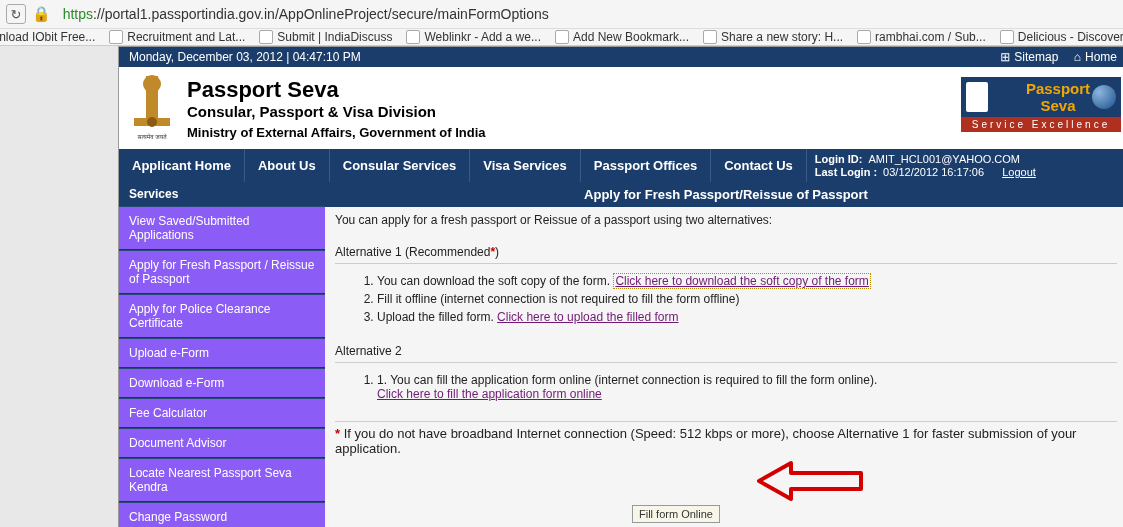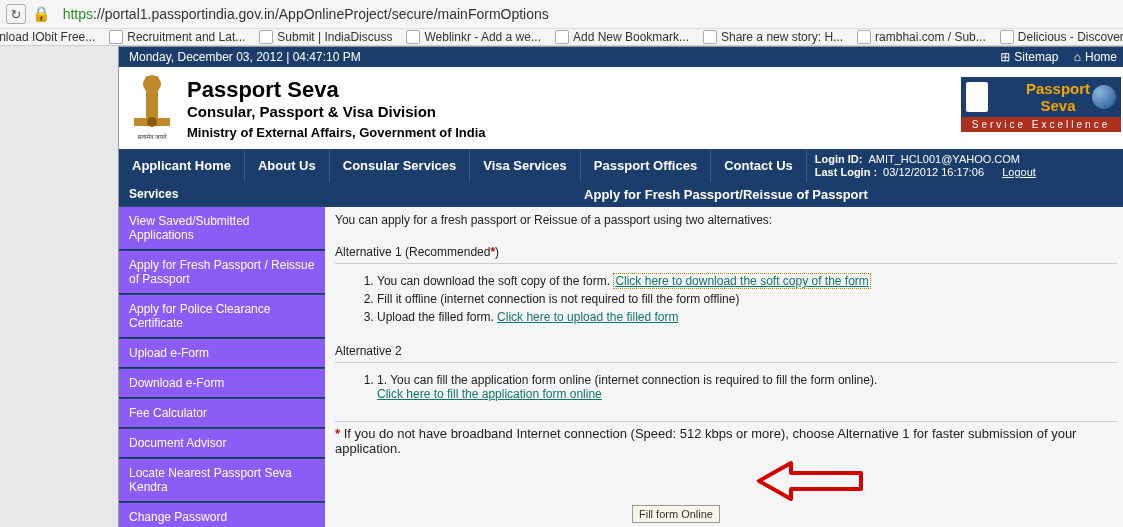--- a/index.html
+++ b/index.html
@@ -38,21 +38,21 @@
   .sidebar { width:206px;}
   .sb-header { background:#1b3d6b; color:#fff; font-weight:bold; padding:5px 10px; font-size:12px;}
   .sb-item { background:#8b5cf6; border-top:1px solid #264a73; border-bottom:1px solid #18355a; color:#fff; font-size:12px; padding:7px 10px; cursor:pointer;}
   .main { flex:1; background:#f5f5f5;}
   .main-header { background:#1b3d6b; color:#fff; font-weight:bold; text-align:center; padding:5px; font-size:13px;}
   .main-body { padding:6px 10px; font-size:12px; color:#222;}
   .star { color:#cc0000; font-weight:bold;}
   .section-title { margin-top:14px; padding:4px 0; border-bottom:1px solid #ccc;}
   ol { margin-left:42px; margin-top:8px; margin-bottom:4px;}
   ol li { padding:2px 0;}
-  .lnk { color:#0f766e; text-decoration:underline; cursor:pointer;}
+  .lnk { color:#701a75; text-decoration:underline; cursor:pointer;}
   .boxed { border:1px dotted #b58a00; padding:0 1px;}
   .footnote { margin-top:18px; border-top:1px solid #ccc; padding-top:4px; font-size:13px;}
   .tooltip-box { position:absolute; left:513px; top:458px; background:#f8f6e9; border:1px solid #999; padding:2px 6px; font-size:11px; color:#333;}
   .arrow-svg { position:absolute; left:632px; top:414px; }
   .page-rel { position:relative;}
 </style>
 </head>
 <body>
 
 <div class="browser-top">

